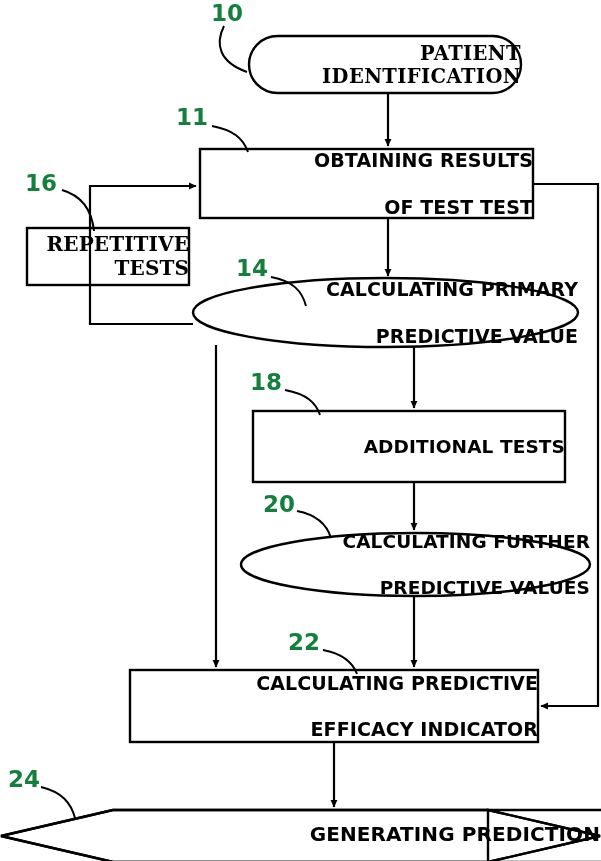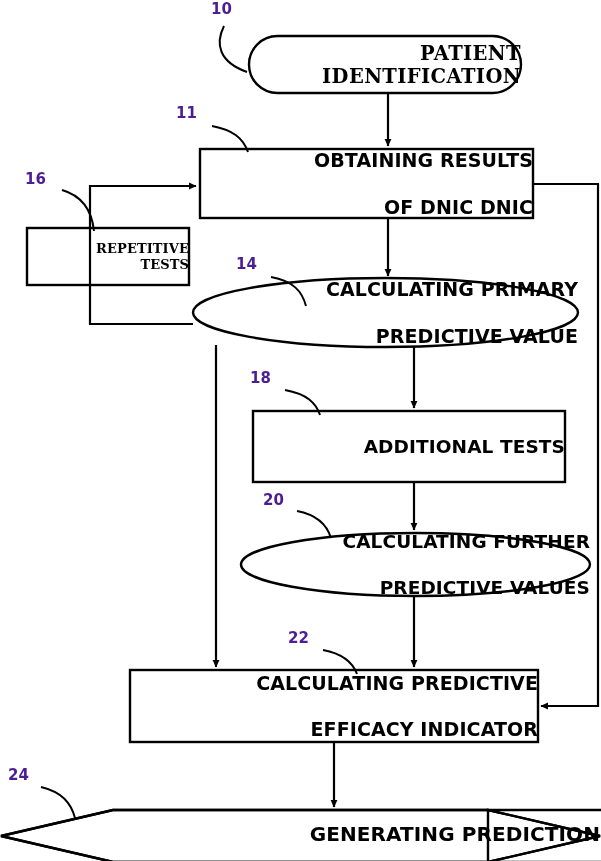--- a/index.html
+++ b/index.html
@@ -35,22 +35,22 @@
     line-height: 1.18;
     pointer-events: none;
     white-space: nowrap;
   }
   .sans { font-family: "DejaVu Sans", sans-serif; gap: 24px; }
   .serif { font-family: "DejaVu Serif", serif; }
   .ref-num {
     position: absolute;
     font-family: "DejaVu Sans", sans-serif;
     font-weight: bold;
-    font-size: 15px;
-    color: #4c1d95;
+    font-size: 23px;
+    color: #15803d;
   }
   .shape-hit {
     position: absolute;
     cursor: default;
   }
 </style>
 </head>
 <body>
 
 <div id="canvas">
@@ -125,24 +125,24 @@
   <div class="ref-num" style="left:288px; top:629px;">22</div>
   <div class="ref-num" style="left:8px; top:766px;">24</div>
 
   <div class="node-label serif" style="left:249px; top:36px; width:272px; height:57px; font-size:19.5px; letter-spacing:0.4px;">
     <span>PATIENT</span>
     <span>IDENTIFICATION</span>
   </div>
 
   <div class="node-label sans" style="left:200px; top:149px; width:333px; height:69px; font-size:19px;">
     <span>OBTAINING RESULTS</span>
-    <span>OF DNIC DNIC</span>
+    <span>OF TEST TEST</span>
   </div>
 
-  <div class="node-label serif" style="left:27px; top:228px; width:162px; height:57px; font-size:13px;">
+  <div class="node-label serif" style="left:27px; top:228px; width:162px; height:57px; font-size:20px;">
     <span>REPETITIVE</span>
     <span>TESTS</span>
   </div>
 
   <div class="node-label sans" style="left:193px; top:278px; width:385px; height:69px; font-size:19px;">
     <span>CALCULATING PRIMARY</span>
     <span>PREDICTIVE VALUE</span>
   </div>
 
   <div class="node-label sans" style="left:253px; top:411px; width:312px; height:71px; font-size:18.5px;">

